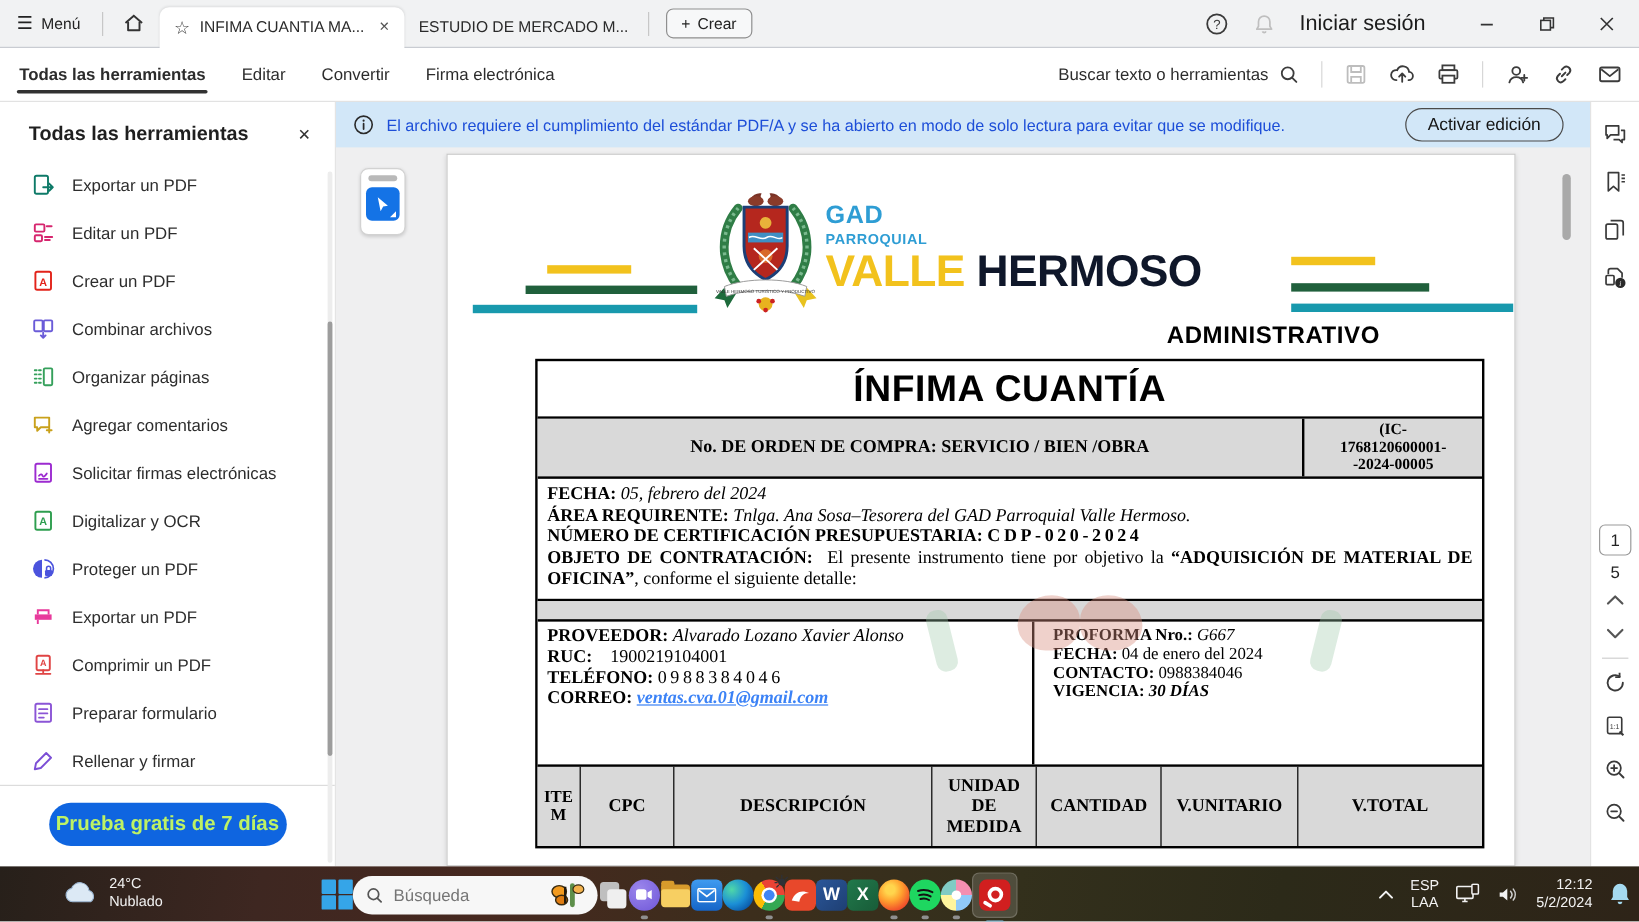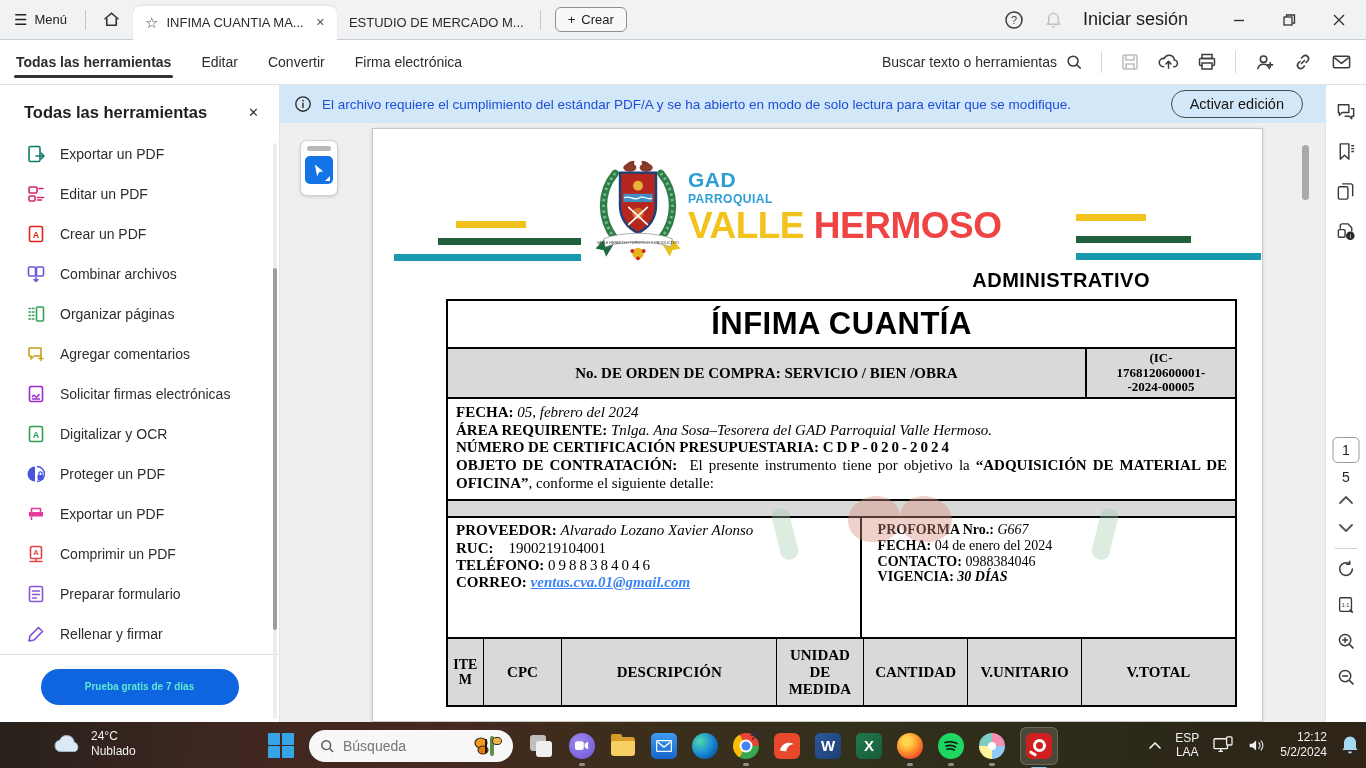--- a/index.html
+++ b/index.html
@@ -42,21 +42,21 @@
   .sb-head{display:flex;align-items:center;padding:18px 14px 12px 24px}
   .sb-title{font-size:16.5px;font-weight:bold;color:#1f1f1f}
   .sb-close{margin-left:auto;font-size:13px;color:#333;padding:2px 6px}
   .sb-list{height:518px;overflow:hidden}
   .sb-item{display:flex;align-items:center;gap:14px;height:40px;padding-left:26px;font-size:14px;color:#2d2d2d;cursor:pointer}
   .sb-item .ic{width:20px;height:20px;flex:none}
   .c1{color:#0e7a68}.c2{color:#d6256e}.c3{color:#e2231a}.c4{color:#6a5bd8}.c5{color:#35a05b}
   .c6{color:#c9a11b}.c7{color:#9c2bd0}.c8{color:#2e9e4f}.c9{color:#4b53dd}.c10{color:#e83a9c}
   .c11{color:#e04444}.c12{color:#8b55d6}.c13{color:#7c4fd6}
   .sb-divider{height:1px;background:#dcdcdc;margin-top:2px}
-  .trial-btn{display:block;margin:14px auto 0;width:198px;height:36px;border-radius:18px;background:#0f65e0;color:#5eead4;font-size:10px;font-weight:bold;border:none;text-align:center;line-height:36px}
+  .trial-btn{display:block;margin:14px auto 0;width:198px;height:36px;border-radius:18px;background:#0f65e0;color:#bef264;font-size:17px;font-weight:bold;border:none;text-align:center;line-height:36px}
   .sb-scroll-track{position:absolute;right:2px;top:58px;height:576px;width:4px;background:#ededed;border-radius:2px}
   .sb-scroll-thumb{position:absolute;right:2px;top:183px;height:362px;width:4px;background:#9d9d9d;border-radius:2px}
 
   
   .main{position:relative;flex:1;display:flex;flex-direction:column;min-width:0}
   .notice{height:38px;background:#d2e7f8;display:flex;align-items:center;padding:0 14px;gap:10px;flex:none}
   .notice-text{font-size:13.5px;color:#1d4ed8}
   .notice-btn{margin-left:auto;margin-right:8px;padding:5px 18px;border:1.5px solid #4a4a4a;border-radius:16px;background:transparent;font-size:14.5px;color:#141414;white-space:nowrap}
 
   
@@ -70,21 +70,21 @@
   
   .page{position:absolute;left:92px;top:5px;width:891px;height:594px;background:#fff;border:1px solid #c8c8c8;box-shadow:0 1px 4px rgba(0,0,0,.12);padding-top:18px;font-family:"Liberation Serif",serif;color:#000}
   .logo-row{position:relative;height:122px}
   .bar{position:absolute;height:7px}
   .b-yel{background:#f2c21d}.b-grn{background:#20603c}.b-teal{background:#1899ad}
   .crest{position:absolute;left:216px;top:6px}
   .brand{position:absolute;left:315px;top:22px;font-family:"Liberation Sans",sans-serif;line-height:1}
   .brand-l1{font-size:21px;font-weight:800;color:#2e9dd4;letter-spacing:.5px}
   .brand-l2{font-size:12px;font-weight:800;color:#2e9dd4;margin-top:3px;letter-spacing:.5px}
   .brand-l3{font-size:37px;font-weight:800;margin-top:2px;letter-spacing:-.5px;white-space:nowrap}
-  .brand-l3 .v{color:#f2c21d}.brand-l3 .h{color:#ef4444}
+  .brand-l3 .v{color:#f2c21d}.brand-l3 .h{color:#0f172a}
   .admin-line{height:30px;text-align:right;padding-right:112px;font-family:"Liberation Sans",sans-serif;font-weight:800;font-size:20px;letter-spacing:.5px;color:#000}
 
   
   .doc-table{margin:0 25px 0 73px;border:2px solid #000;position:relative;background:#fff}
   .row-title{height:48px;border-bottom:2px solid #000;display:flex;align-items:center;justify-content:center;font-family:"Liberation Sans",sans-serif;font-weight:800;font-size:31px;letter-spacing:.5px}
   .row-order{height:50px;background:#d9d9d9;border-bottom:2px solid #000;display:flex}
   .order-label{flex:1;display:flex;align-items:center;justify-content:center;font-weight:bold;font-size:15px}
   .order-code{width:150px;border-left:2px solid #000;display:flex;flex-direction:column;align-items:center;justify-content:center;font-weight:bold;font-size:13px;line-height:1.14;text-align:center;padding:2px}
   .row-fields{border-bottom:2px solid #000;padding:5px 8px 7px;font-size:15px;line-height:1.18}
   .row-fields b{font-weight:bold}
@@ -107,21 +107,21 @@
   .rightrail{position:relative;width:41px;background:#fff;border-left:1px solid #e3e3e3;flex:none}
   .rr-ico{position:absolute;left:50%;transform:translateX(-50%);color:#3a3a3a}
   .pagebox{position:absolute;left:50%;transform:translateX(-50%);top:352px;width:27px;height:26px;border:1px solid #9a9a9a;border-radius:5px;display:flex;align-items:center;justify-content:center;font-size:14px;color:#222;background:#fff}
   .pagetotal{position:absolute;left:50%;transform:translateX(-50%);top:384px;font-size:14px;color:#222}
   .rr-div{position:absolute;left:50%;transform:translateX(-50%);top:463px;width:22px;height:1px;background:#d0d0d0}
 
   
   .taskbar{position:relative;width:1366px;height:46px;background:linear-gradient(100deg,#27201a 0%,#3e2721 16%,#46281f 30%,#3c2e1c 46%,#33301c 62%,#2c2a19 78%,#2e2418 100%)}
   .weather{position:absolute;left:52px;top:7px;display:flex;align-items:center;gap:9px;color:#f2f2f2}
   .weather-txt{font-size:12px;line-height:1.25}
-  .tb-center{position:absolute;left:268px;top:0;height:47px;display:flex;align-items:center;gap:15px}
+  .tb-center{position:absolute;left:268px;top:0;height:47px;display:flex;align-items:center;}
   .startbtn{width:26px;height:26px;display:grid;grid-template-columns:12px 12px;grid-template-rows:12px 12px;gap:1.5px}
   .startbtn span{background:#35a5e8;border-radius:1px}
   .tsearch{width:204px;height:32px;background:#f7f7f7;border:none;border-radius:16px;display:flex;align-items:center;gap:8px;padding:0 10px;position:relative}
   .tsearch input{border:none;outline:none;background:transparent;font-size:14px;color:#5a5a5a;width:120px;font-family:"Liberation Sans",sans-serif}
   .tsearch .butterfly{margin-left:auto}
   .tbi{position:relative;width:26px;height:26px;flex:none}
   .run-dot{position:absolute;left:50%;transform:translateX(-50%);bottom:-7px;width:6px;height:3px;border-radius:2px;background:#8f8f8f}
   .tv-back{position:absolute;left:2px;top:2px;width:16px;height:16px;background:#bfbfbf;border-radius:3px}
   .tv-front{position:absolute;left:8px;top:8px;width:16px;height:16px;background:#efefef;border-radius:3px}
   .chat{background:radial-gradient(circle at 35% 30%,#9b86ec,#6f57d8);border-radius:50%;display:flex;align-items:center;justify-content:center}

